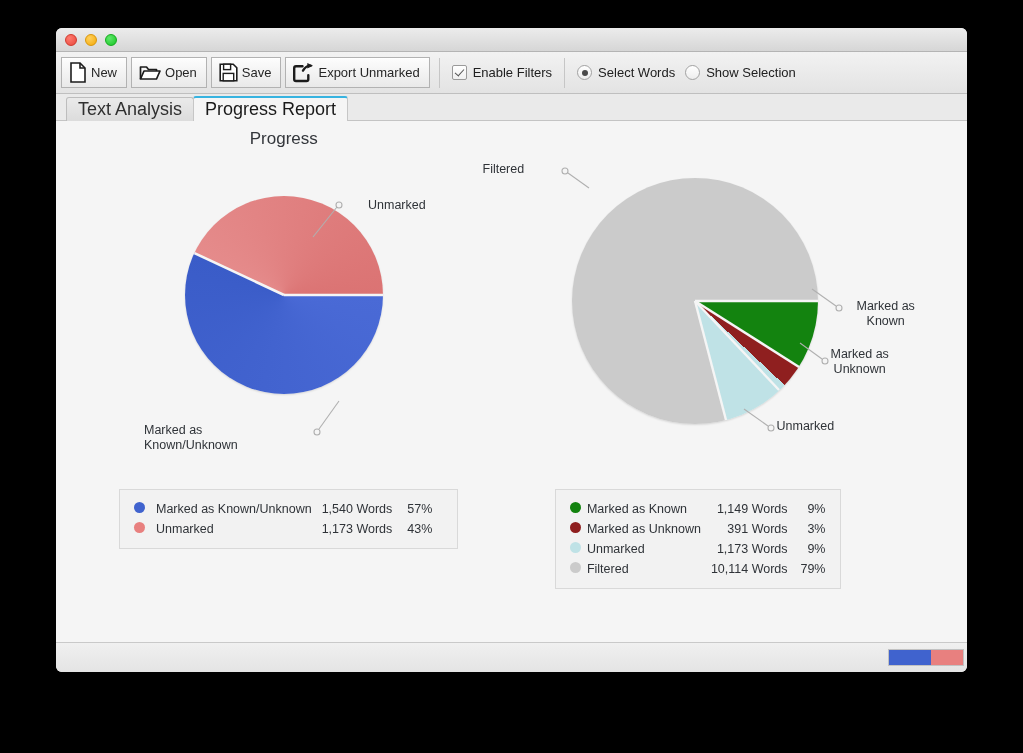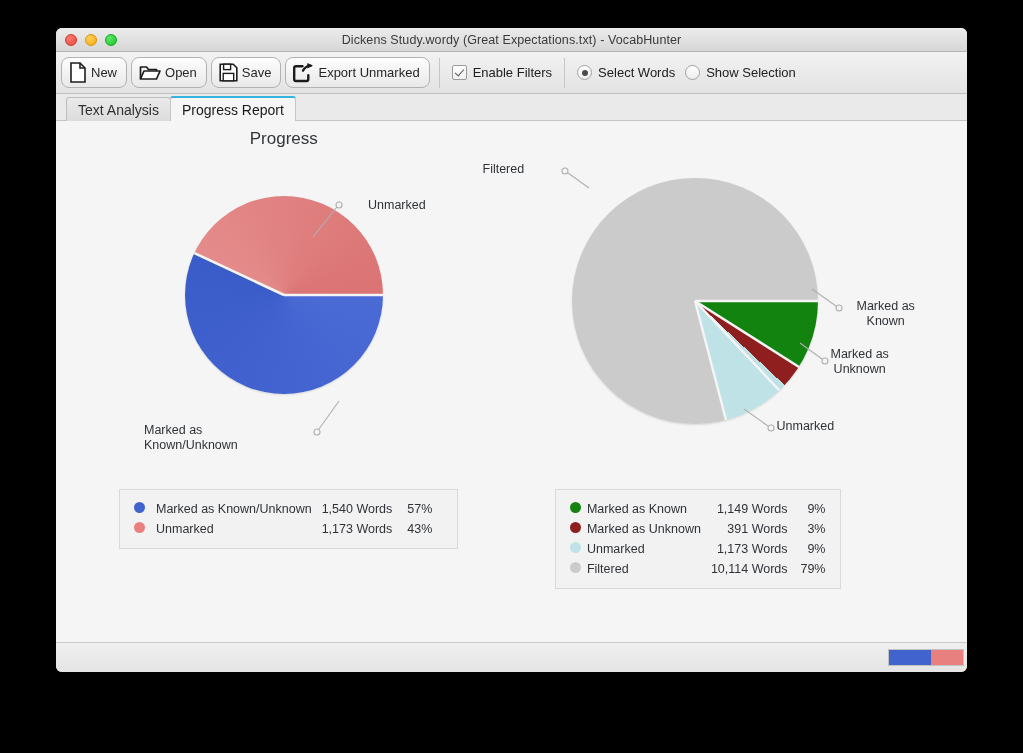--- a/index.html
+++ b/index.html
@@ -65,21 +65,21 @@
     gap: 4px;
   }
   .tbtn {
     height: 31px;
     display: inline-flex;
     align-items: center;
     gap: 4px;
     padding: 0 9px 0 7px;
     background: linear-gradient(to bottom, #fdfdfd 0%, #e9e9e9 100%);
     border: 1px solid #b2b2b2;
-    border-radius: 8px;
+    border-radius: 0;
     font-size: 13px;
     color: #262626;
     cursor: pointer;
     white-space: nowrap;
     box-shadow: 0 1px 0 rgba(255,255,255,.7) inset;
   }
   .tbtn svg { display: block; }
   .sep {
     width: 1px; height: 30px;
     background: #c6c6c6;
@@ -138,21 +138,21 @@
     align-items: flex-end;
     padding-left: 10px;
     position: relative;
     border-bottom: 1px solid #c4c4c4;
   }
   .tab {
     height: 24px;
     padding: 0 11px;
     display: inline-flex;
     align-items: center;
-    font-size: 14px;
+    font-size: 18px;
     color: #303030;
     background: linear-gradient(to bottom, #eaeaea, #dcdcdc);
     border: 1px solid #bdbdbd;
     border-bottom: none;
     border-radius: 3px 3px 0 0;
     cursor: pointer;
     position: relative;
     top: 1px;
   }
   .tab.active {
@@ -243,21 +243,20 @@
 <body>
 
 <div id="window">
 
   <div id="titlebar">
     <div id="traffic">
       <span class="light red"></span>
       <span class="light yellow"></span>
       <span class="light green"></span>
     </div>
-    <div id="title-text">Dickens Study.wordy (Great Expectations.txt) - VocabHunter</div>
   </div>
 
   <div id="toolbar">
 
     <div class="tbtn">
       <span>
         <svg width="18" height="21" viewBox="0 0 18 21">
           <path d="M2 1 h9 l5 5 v14 h-14 z" fill="#ffffff" stroke="#1c1c1c" stroke-width="1.6"></path>
           <path d="M11 1 v5 h5" fill="none" stroke="#1c1c1c" stroke-width="1.6"></path>
         </svg>

